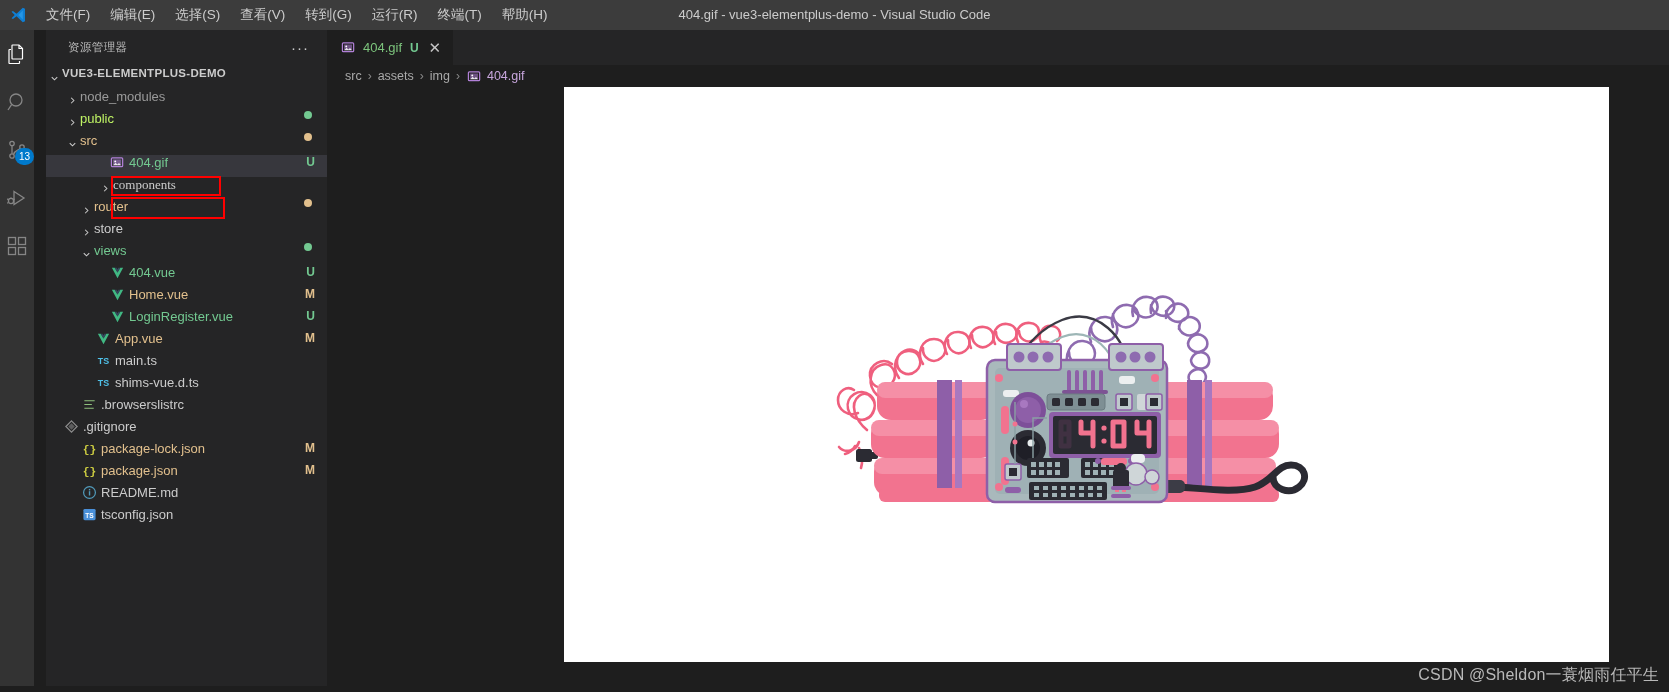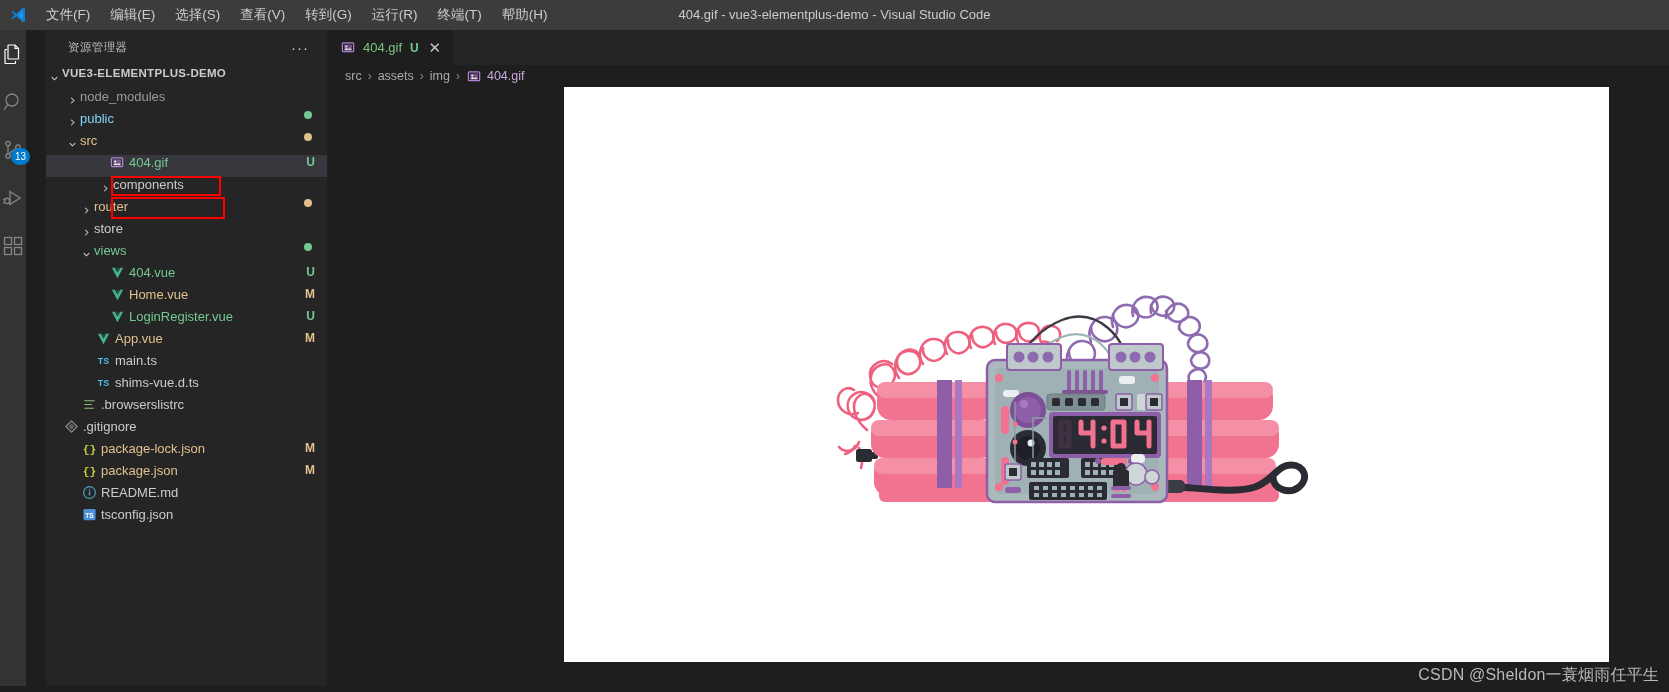--- a/index.html
+++ b/index.html
@@ -22,21 +22,21 @@
     font-size: 13.5px; color: #cccccc; padding: 0 10px; line-height: 30px;
     white-space: nowrap; cursor: default;
   }
   .title-center {
     position: absolute; left: 0; width: 1669px; text-align: center;
     font-size: 13px; color: #cccccc; line-height: 30px; pointer-events: none;
   }
 
   
   .activitybar {
-    position: absolute; top: 30px; left: 0; width: 26px; height: 662px;
+    position: absolute; top: 30px; left: 0; width: 34px; height: 662px;
     background: #333333; display: flex; flex-direction: column; align-items: center;
   }
   .act-item {
     width: 46px; height: 48px; display: flex; align-items: center; justify-content: center;
     position: relative; cursor: pointer;
   }
   .act-item.active::before {
     content: ""; position: absolute; left: 0; top: 0; width: 2px; height: 48px; background: #ffffff;
   }
   .act-item svg { display: block; }
@@ -193,21 +193,21 @@
             </svg>
           </span>
           <span class="label" style="color: rgb(154, 154, 154);">node_modules</span>
         </div>
         <div class="row" style="padding-left: 18px;">
           <span class="chev">
             <svg width="11" height="11" viewBox="0 0 16 16" fill="none" stroke="#cccccc" stroke-width="1.5">
               <path d="M6 4l4 4-4 4"></path>
             </svg>
           </span>
-          <span class="label" style="color: #7dd3fc;">public</span>
+          <span class="label" style="color: #bef264;">public</span>
           <span class="dot" style="background: rgb(115, 201, 145);"></span>
         </div>
         <div class="row" style="padding-left: 18px;">
           <span class="chev">
             <svg width="11" height="11" viewBox="0 0 16 16" fill="none" stroke="#cccccc" stroke-width="1.5">
               <path d="M4 6l4 4 4-4"></path>
             </svg>
           </span>
           <span class="label" style="color: rgb(226, 192, 141);">src</span>
           <span class="dot" style="background: rgb(226, 192, 141);"></span>
@@ -218,21 +218,21 @@
             <svg width="15" height="15" viewBox="0 0 16 16">
               <rect x="1.5" y="3" width="12" height="9.5" rx="1" fill="none" stroke="#b180d7" stroke-width="1.3"></rect>
               <rect x="3.3" y="4.8" width="8.4" height="6" fill="#b180d7" opacity=".55"></rect>
               <circle cx="5.6" cy="6.8" r="1" fill="#ffffff"></circle>
               <path d="M3.4 10.8 6 8.2l1.9 1.9L9.6 8.4l2.1 2.4z" fill="#ffffff" opacity=".85"></path>
             </svg>
           </span>
           <span class="label" style="color: rgb(115, 201, 145);">404.gif</span>
           <span class="gitbadge" style="color: rgb(115, 201, 145);">U</span>
         </div>
-        <div class="row" style="padding-left: 51px;">
+        <div class="row" style="padding-left: 51px; font-family: Liberation Serif, serif;">
           <span class="chev">
             <svg width="11" height="11" viewBox="0 0 16 16" fill="none" stroke="#cccccc" stroke-width="1.5">
               <path d="M6 4l4 4-4 4"></path>
             </svg>
           </span>
           <span class="label" style="color: rgb(204, 204, 204);">components</span>
         </div>
         <div class="row" style="padding-left: 32px;">
           <span class="chev">
             <svg width="11" height="11" viewBox="0 0 16 16" fill="none" stroke="#cccccc" stroke-width="1.5">

